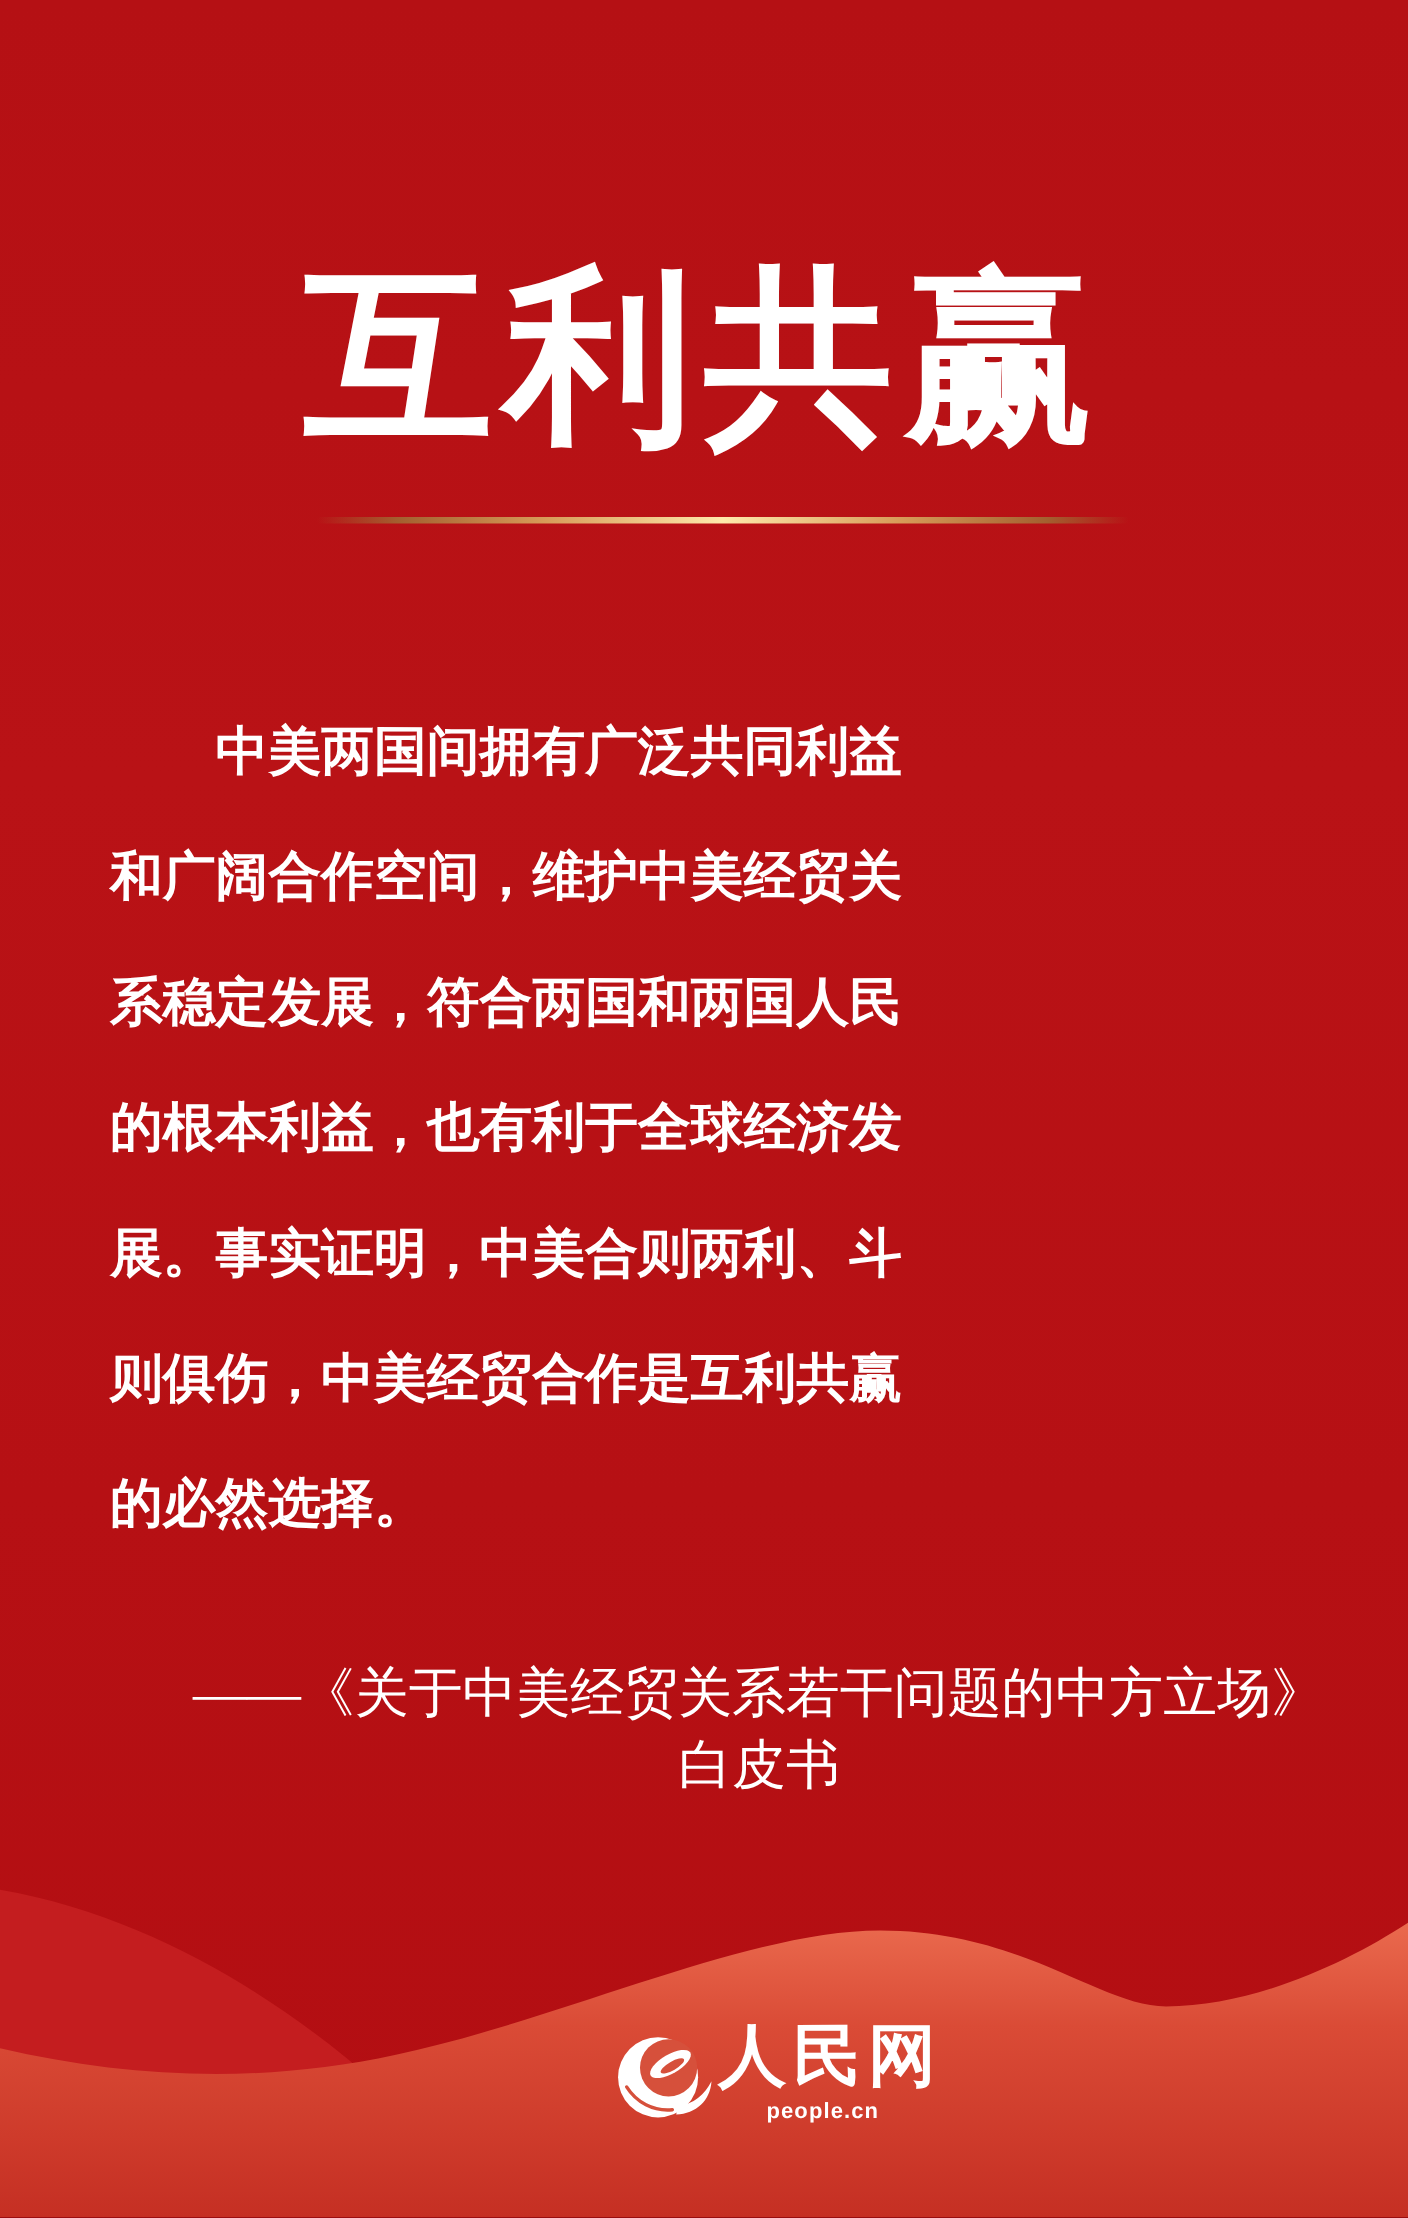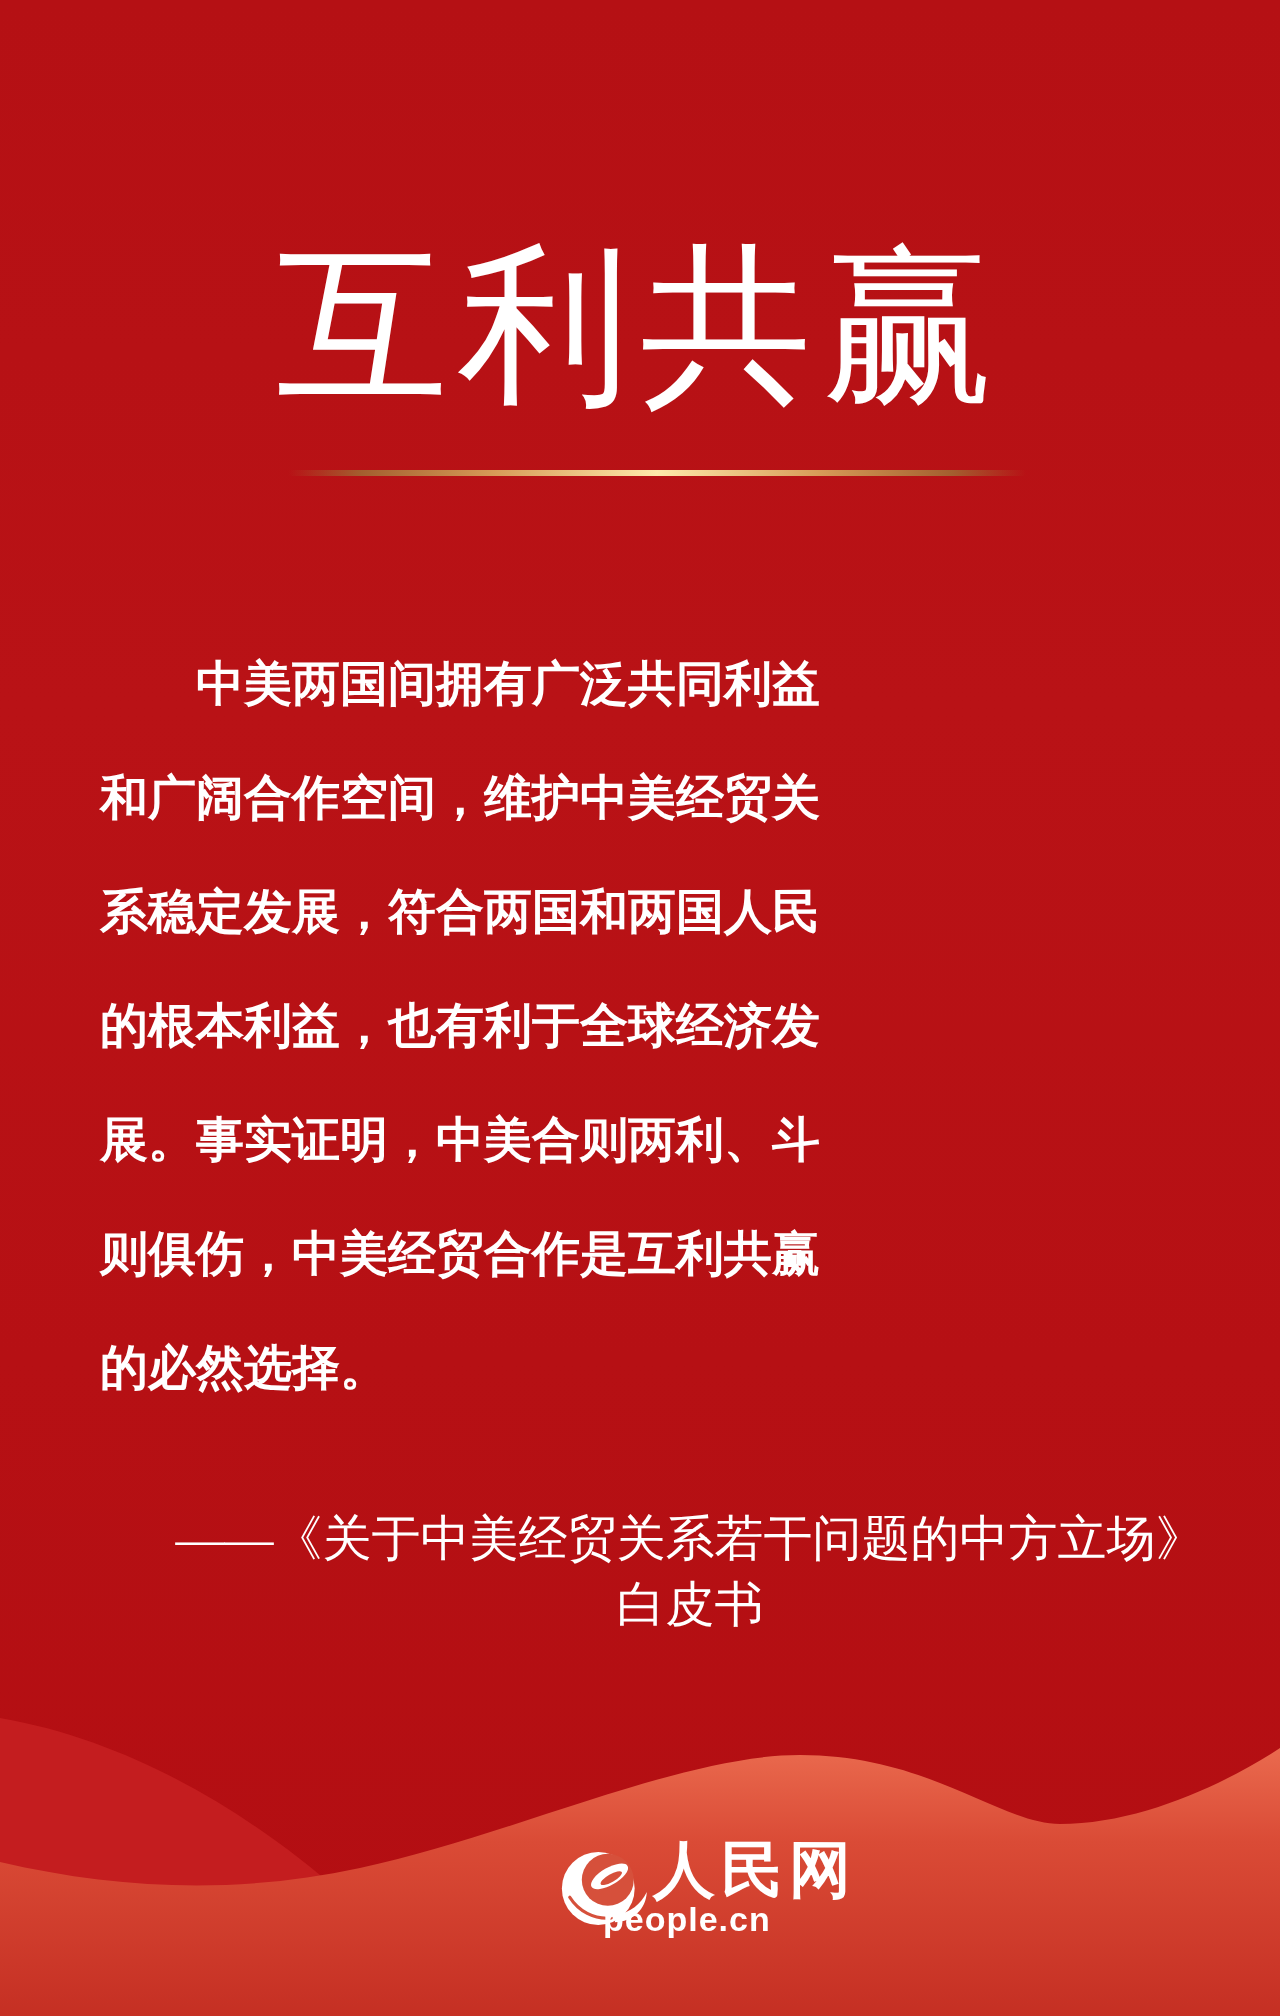--- a/index.html
+++ b/index.html
@@ -21,21 +21,21 @@
   .title {
     position: absolute;
     top: 236px;
     left: 0;
     width: 1280px;
     box-sizing: border-box;
     margin: 0;
     text-align: center;
     font-size: 172px;
     line-height: 178px;
-    font-weight: 400;
+    font-weight: 700;
     letter-spacing: 10px;
     color: #ffffff;
     white-space: nowrap;
   }
 
   
   .divider {
     position: absolute;
     top: 470px;
     left: 288px;
@@ -118,22 +118,22 @@
     font-weight: 700;
     letter-spacing: 6px;
     color: #ffffff;
     white-space: nowrap;
   }
   .brand-domain {
     position: absolute;
     left: 556px;
     top: 1901px;
     width: 290px;
-    text-align: left;
-    font-size: 34px;
+    text-align: center;
+    font-size: 20px;
     line-height: 36px;
     font-weight: 700;
     letter-spacing: 1px;
     color: #ffffff;
   }
 </style>
 </head>
 <body>
 
 <div class="poster">

